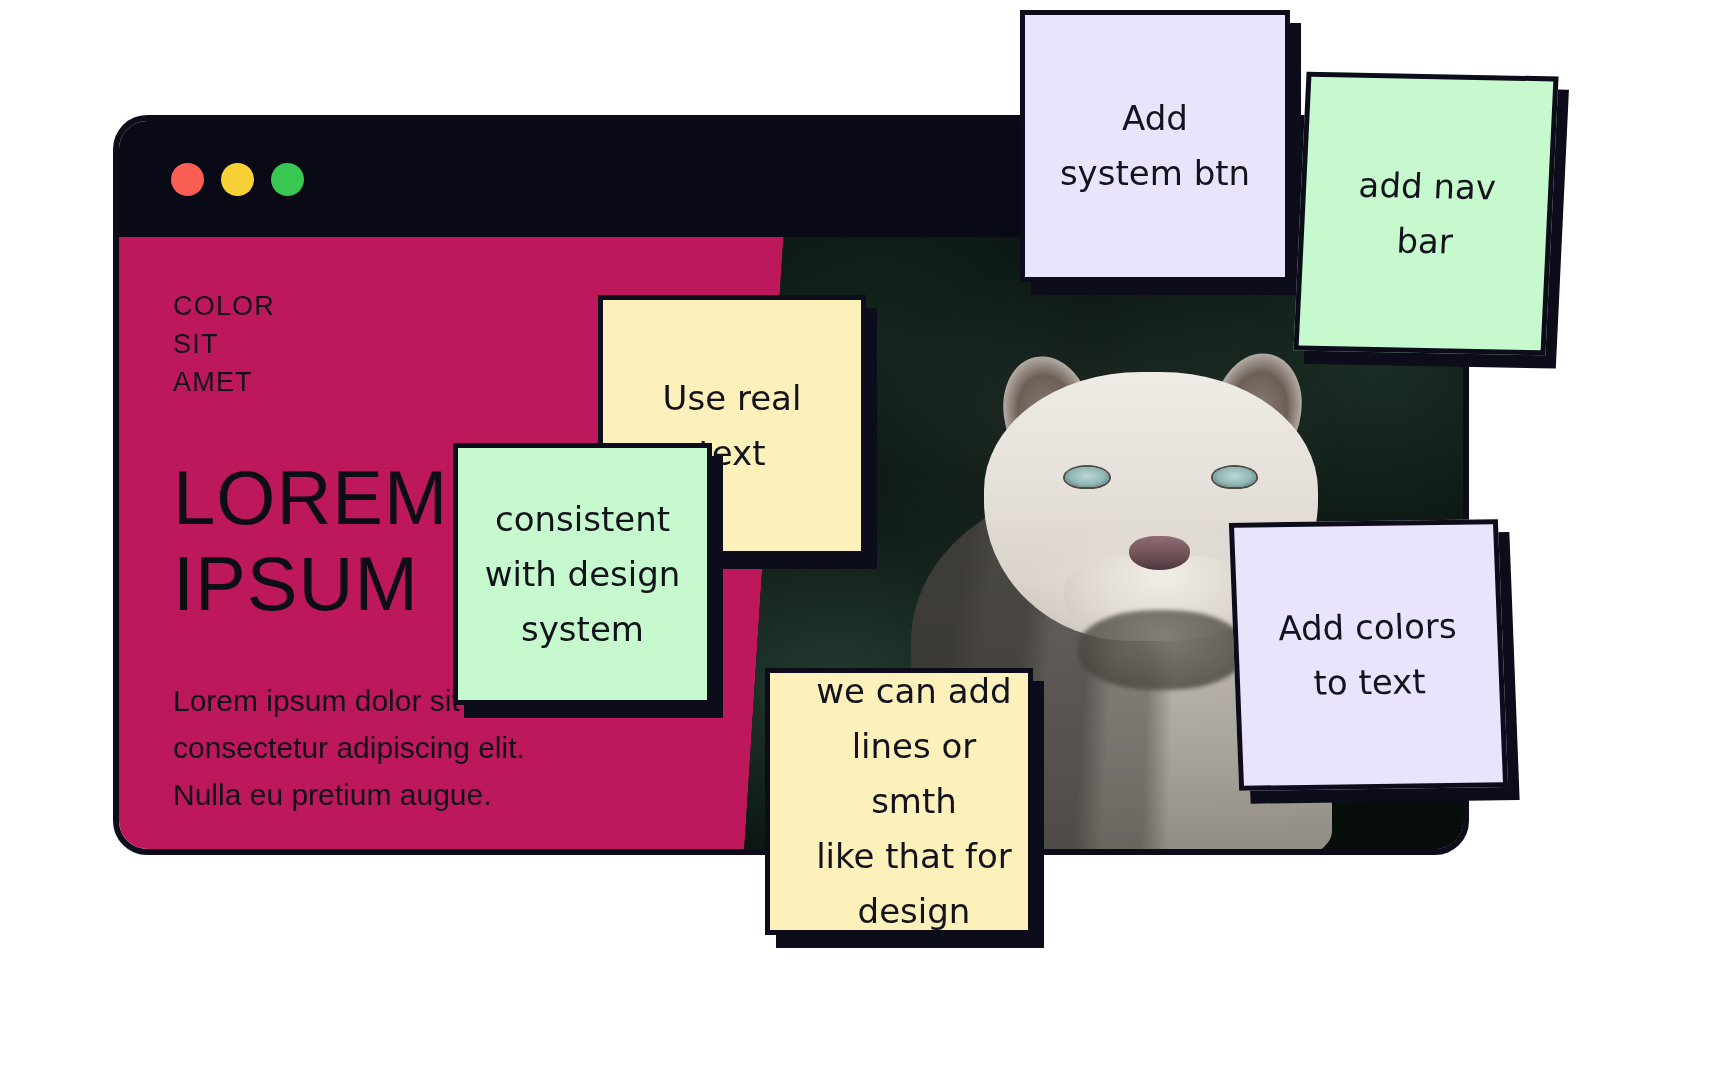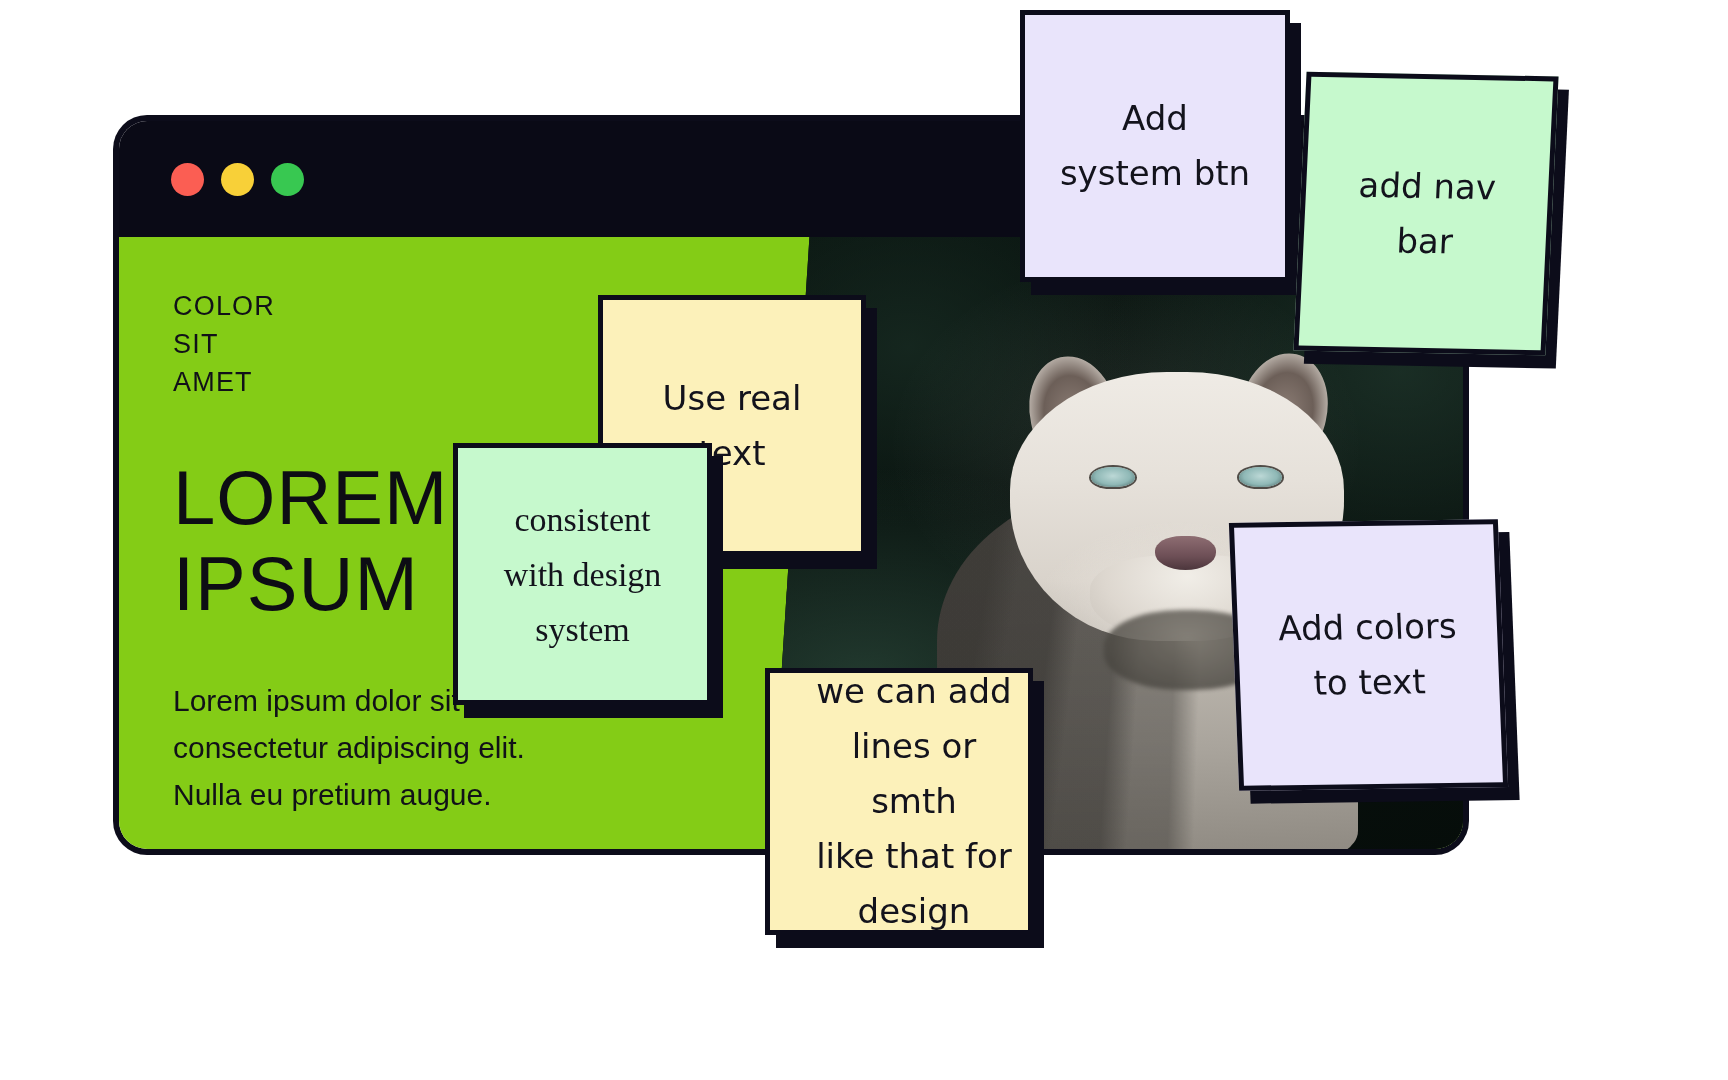--- a/index.html
+++ b/index.html
@@ -58,22 +58,21 @@
   #dot-close  { background: #fb5e53; }
   #dot-min    { background: #f8d038; }
   #dot-max    { background: #38c851; }
 
   #page-body {
     position: absolute;
     left: 0;
     top: 116px;
     width: 100%;
     bottom: 0;
-    background: #84cc16;
-    padding-left: 26px;
+    background: #be185d;
   }
 
   
   #hero-text {
     position: absolute;
     left: 54px;
     top: 50px;
     width: 620px;
   }
   #eyebrow {
@@ -222,21 +221,21 @@
     left: 1300px; top: 74px;
     width: 252px; height: 279px;
     transform: rotate(1.1deg) skewX(-1.6deg);
   }
   #note-real-text {
     left: 598px; top: 295px;
     width: 268px; height: 261px;
   }
   #note-design-system {
     left: 453px; top: 443px;
-    width: 259px; height: 262px; font-family: Liberation Serif, serif;
+    width: 259px; height: 262px;
   }
   #note-add-colors {
     left: 1234px; top: 521px;
     width: 269px; height: 268px;
     transform: rotate(-0.8deg) skewX(1.4deg);
   }
   #note-lines-smth {
     left: 765px; top: 668px;
     width: 268px; height: 267px; padding-left: 40px;
   }

